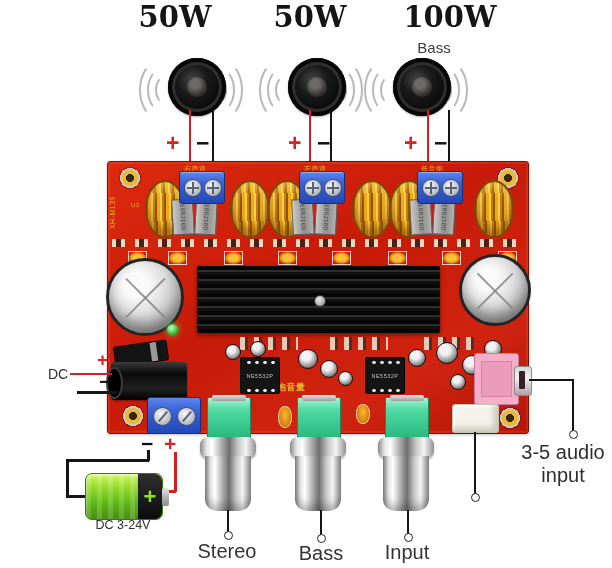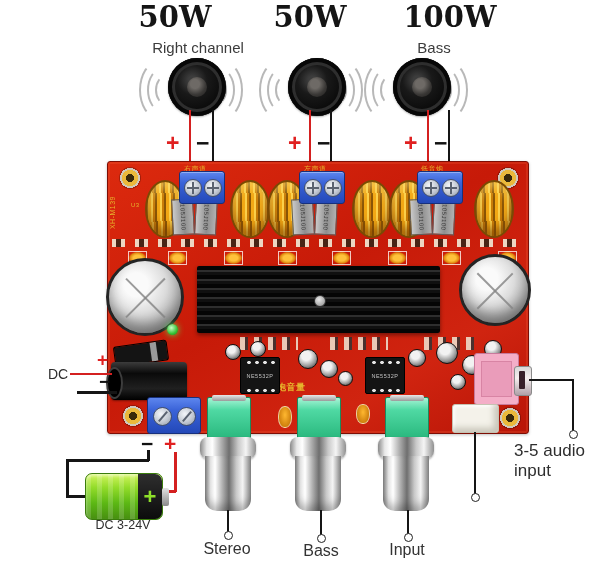--- a/index.html
+++ b/index.html
@@ -220,32 +220,31 @@
   }
   #battery .cap span { color:#8ee02a; font-size:22px; font-weight:bold; line-height:20px; }
   #battery .nub {
     position:absolute; right:-7px; top:14px; width:7px; height:18px; border-radius:2px;
     background:linear-gradient(180deg,#e2e2e2,#8a8a8a);
   }
   .warning {
     position:absolute; left:8px; top:539px; width:198px; text-align:center;
     color:#e03030; font-size:12.5px; line-height:1.2;
   }
-  .knob-label { position:absolute; font-size:16px; color:#333; text-align:center; }
-  .io-label { position:absolute; font-size:17px; color:#2e2e2e; }
+  .knob-label { position:absolute; font-size:20px; color:#333; text-align:center; }
+  .io-label { position:absolute; font-size:20px; color:#2e2e2e; text-align:center; }
 </style>
 </head>
 <body>
 
 <div id="stage">
 
   <div class="power" style="left:115px;">50W</div>
   <div class="power" style="left:250px;">50W</div>
   <div class="power" style="left:390px;">100W</div>
-  <div class="channel" style="left:133px;">Right channel</div>
   <div class="channel" style="left:369px;">Bass</div>
 
   <div class="arc arcL" style="left:155px;top:75px;width:18px;height:26px;"></div>
   <div class="arc arcL" style="left:147px;top:68px;width:26px;height:40px;"></div>
   <div class="arc arcL" style="left:139px;top:61px;width:34px;height:54px;"></div>
   <div class="arc arcR" style="left:205px;top:75px;width:18px;height:26px;"></div>
   <div class="arc arcR" style="left:205px;top:68px;width:26px;height:40px;"></div>
   <div class="arc arcR" style="left:205px;top:61px;width:34px;height:54px;"></div>
   <div class="speaker" style="left:168px;">
       <div class="dome"></div>

